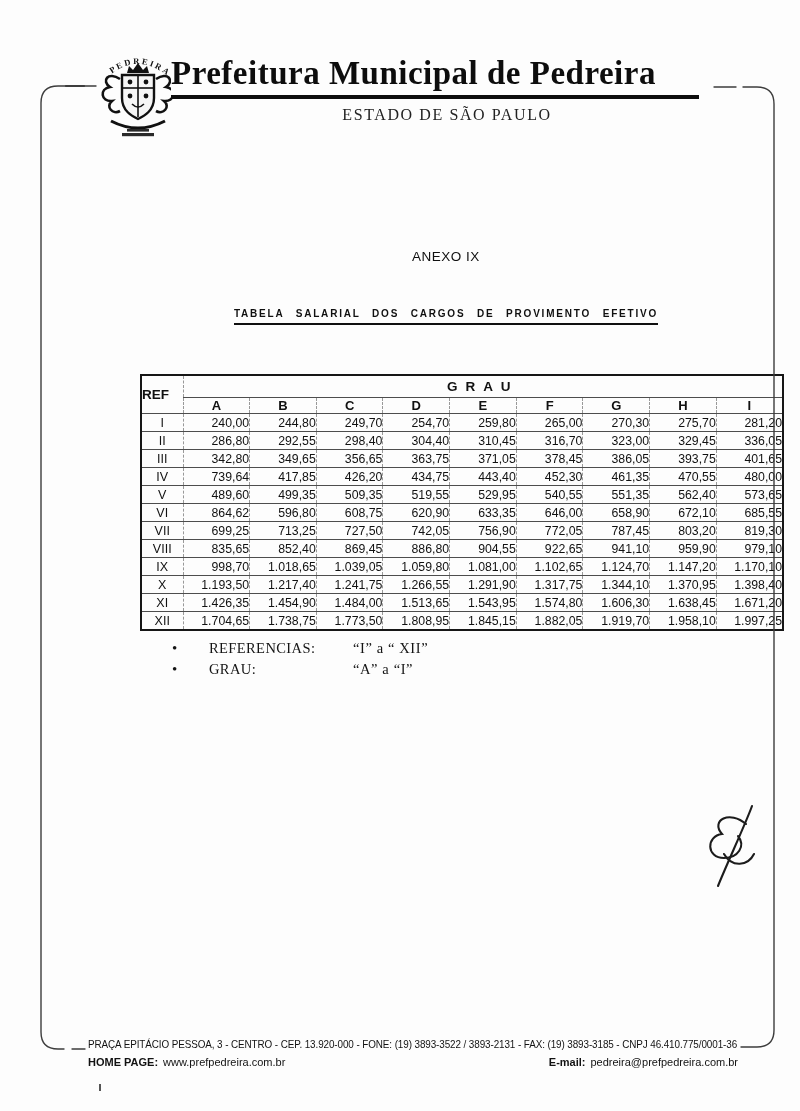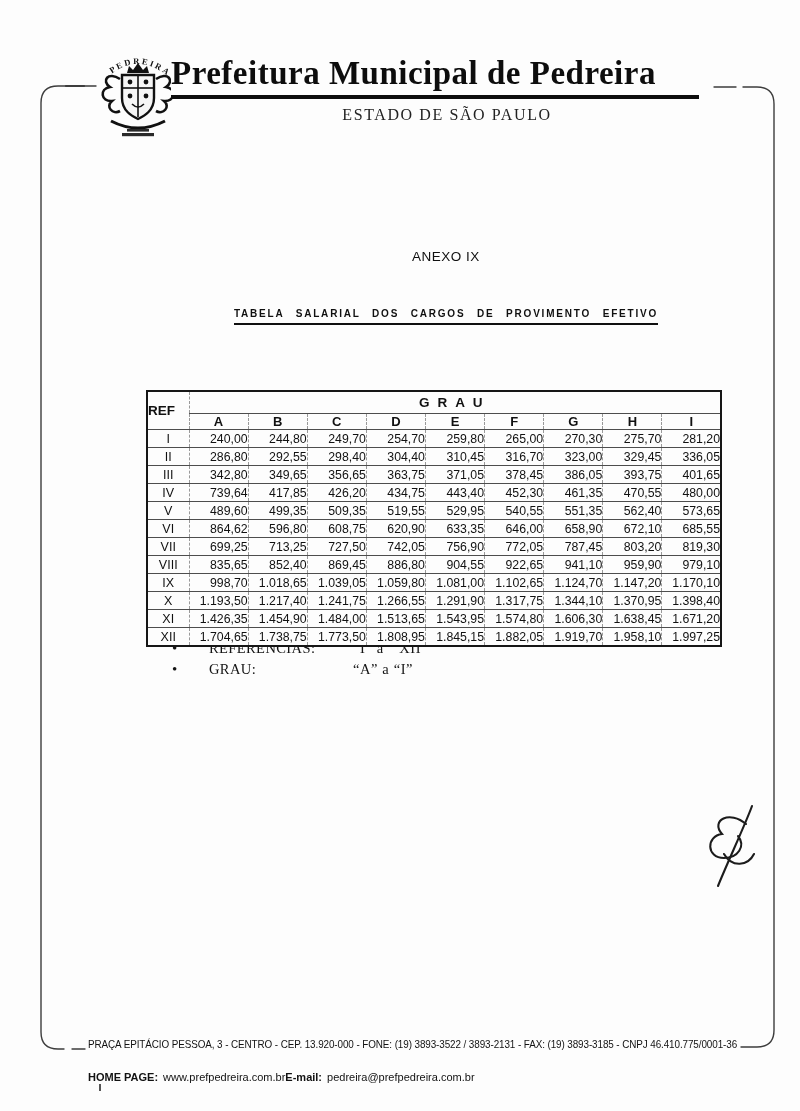--- a/index.html
+++ b/index.html
@@ -30,23 +30,23 @@
   }
   .table-title-wrap { position:absolute; left:140px; top:303px; width:612px; text-align:center; }
   .table-title {
     display:inline-block; font-size:10px; font-weight:bold; letter-spacing:1.8px;
     word-spacing:7px; color:#101010; border-bottom:2px solid #101010; padding-bottom:4px;
     white-space:nowrap;
   }
 
   
   .salary-table {
-    position:absolute; left:146px; top:374px; width:576px; z-index:2;
+    position:absolute; left:140px; top:374px; width:644px; z-index:2;
     border-collapse:collapse; table-layout:fixed; background:#fdfdfd;
-    border:2px solid #161616; font-family:"Liberation Sans", sans-serif;margin-top:16px;
+    border:2px solid #161616; font-family:"Liberation Sans", sans-serif;
   }
   .salary-table th, .salary-table td {
     border-top:1px solid #4d4d4d; border-bottom:1px solid #4d4d4d;
     border-left:1px dashed #999; border-right:1px dashed #999;
     padding:0; color:#111; overflow:hidden; white-space:nowrap;
   }
   .ref-head { width:42px; font-size:13.5px; font-weight:bold; text-align:left; padding-left:3px;
     border-right:1px solid #444; }
   .grau-head { height:21px; font-size:13.5px; font-weight:bold; text-align:center; letter-spacing:8px; }
   .letter-cell { height:15px; font-size:13px; font-weight:bold; text-align:center; }
@@ -63,21 +63,21 @@
 
   
   .signature-svg { position:absolute; left:696px; top:792px; z-index:2; }
 
   
   .footer { position:absolute; left:88px; top:1039px; width:650px; z-index:2; color:#121212; }
   .footer-address {
     font-size:10.3px; white-space:nowrap; letter-spacing:-0.1px;
     transform:scaleX(0.96); transform-origin:left center;
   }
-  .footer-line2 { margin-top:21px; display:flex; font-size:11px; }
+  .footer-line2 { margin-top:6px; display:flex; justify-content:space-between; font-size:11px; }
   .footer-label { font-weight:bold; margin-right:5px; }
   .speck { position:absolute; left:99px; top:1084px; width:2px; height:7px; background:#555; z-index:2; }
 </style>
 </head>
 <body>
 
 <div class="page">
 
   <svg class="frame-svg" width="800" height="1111" viewBox="0 0 800 1111">
     <g fill="none" stroke="#3d3d3d" stroke-width="1.4" stroke-linecap="round">

